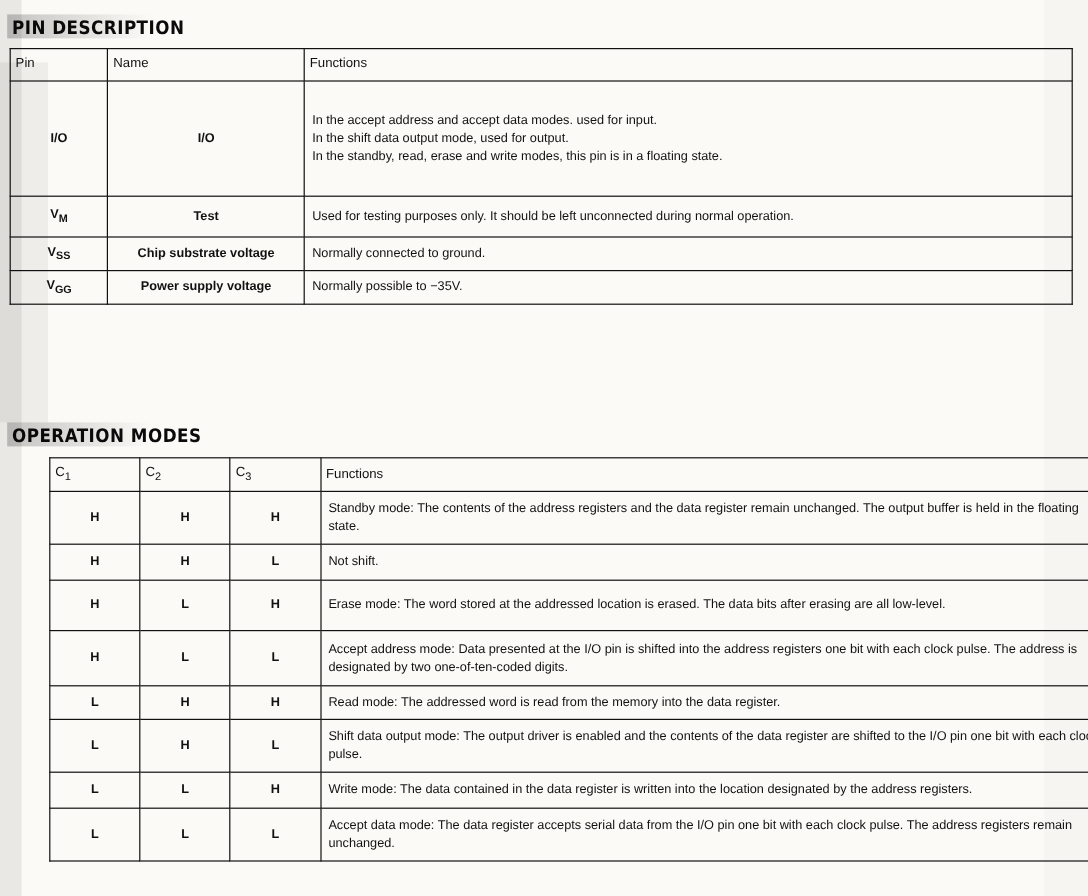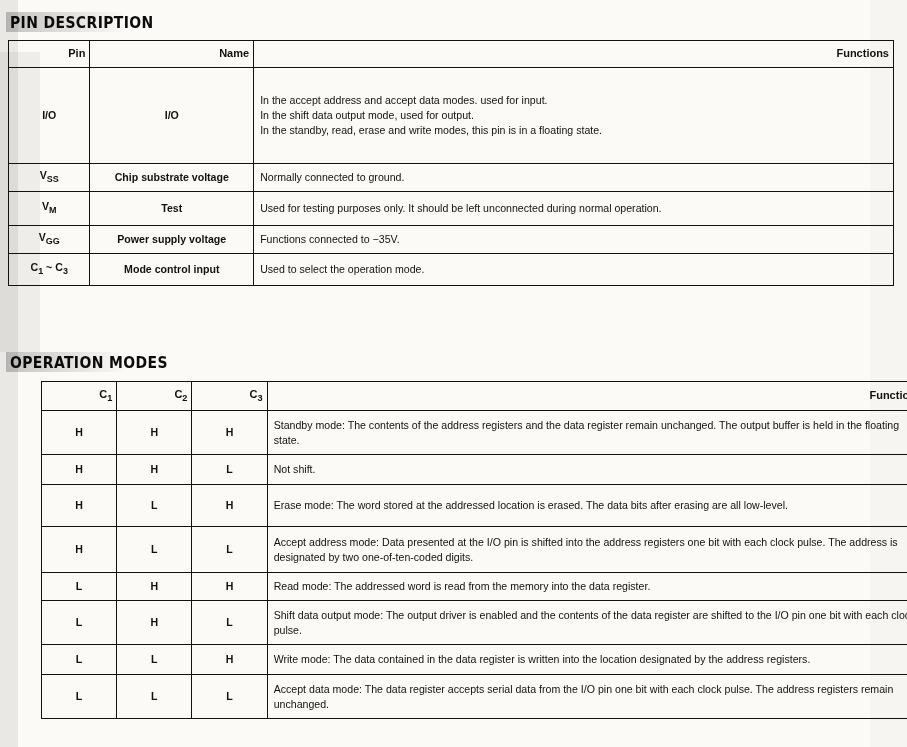--- a/index.html
+++ b/index.html
@@ -57,22 +57,22 @@
     border: 1.6px solid #111;
   }
   table.doc th, table.doc td {
     border: 1.1px solid #111;
     font-size: 10.6px;
     padding: 4px 6px;
     vertical-align: middle;
     line-height: 1.42;
   }
   table.doc th {
-    font-weight: bold;
-    text-align: right;
+    font-weight: normal;
+    text-align: left;
     font-size: 11px;
     padding: 5px 4px;
     margin-top: 28px;
   }
   .pin-sym {
     font-weight: bold;
     font-size: 12.5px;
     text-align: center;
   }
   .pin-sym sub {
@@ -131,46 +131,39 @@
       <tbody>
         <tr style="height:96px;">
           <td class="pin-sym">I/O</td>
           <td class="name-cell">I/O</td>
           <td class="fn-cell">
             <span class="line">In the accept address and accept data modes. used for input.</span>
             <span class="line">In the shift data output mode, used for output.</span>
             <span class="line">In the standby, read, erase and write modes, this pin is in a floating state.</span>
           </td>
         </tr>
+        <tr style="height:34px;">
+          <td class="pin-sym">V<sub>M</sub></td>
+          <td class="name-cell">Test</td>
+          <td class="fn-cell">
+            <span class="line">Used for testing purposes only.  It should be left unconnected during normal operation.</span>
+          </td>
+        </tr>
         <tr style="height:28px;">
           <td class="pin-sym">V<sub>SS</sub></td>
           <td class="name-cell">Chip substrate voltage</td>
           <td class="fn-cell">
             <span class="line">Normally connected to ground.</span>
           </td>
         </tr>
-        <tr style="height:34px;">
-          <td class="pin-sym">V<sub>M</sub></td>
-          <td class="name-cell">Test</td>
-          <td class="fn-cell">
-            <span class="line">Used for testing purposes only.  It should be left unconnected during normal operation.</span>
-          </td>
-        </tr>
         <tr style="height:28px;">
           <td class="pin-sym">V<sub>GG</sub></td>
           <td class="name-cell">Power supply voltage</td>
           <td class="fn-cell">
-            <span class="line">Functions connected to −35V.</span>
-          </td>
-        </tr>
-        <tr style="height:32px;">
-          <td class="pin-sym">C<sub>1</sub> ~ C<sub>3</sub></td>
-          <td class="name-cell">Mode control input</td>
-          <td class="fn-cell">
-            <span class="line">Used to select the operation mode.</span>
+            <span class="line">Normally possible to −35V.</span>
           </td>
         </tr>
       </tbody>
     </table>
   </div>
 
   <div class="heading-wrap sec2-head">
     <div class="heading-smudge"></div>
     <div class="section-heading">OPERATION MODES</div>
   </div>

